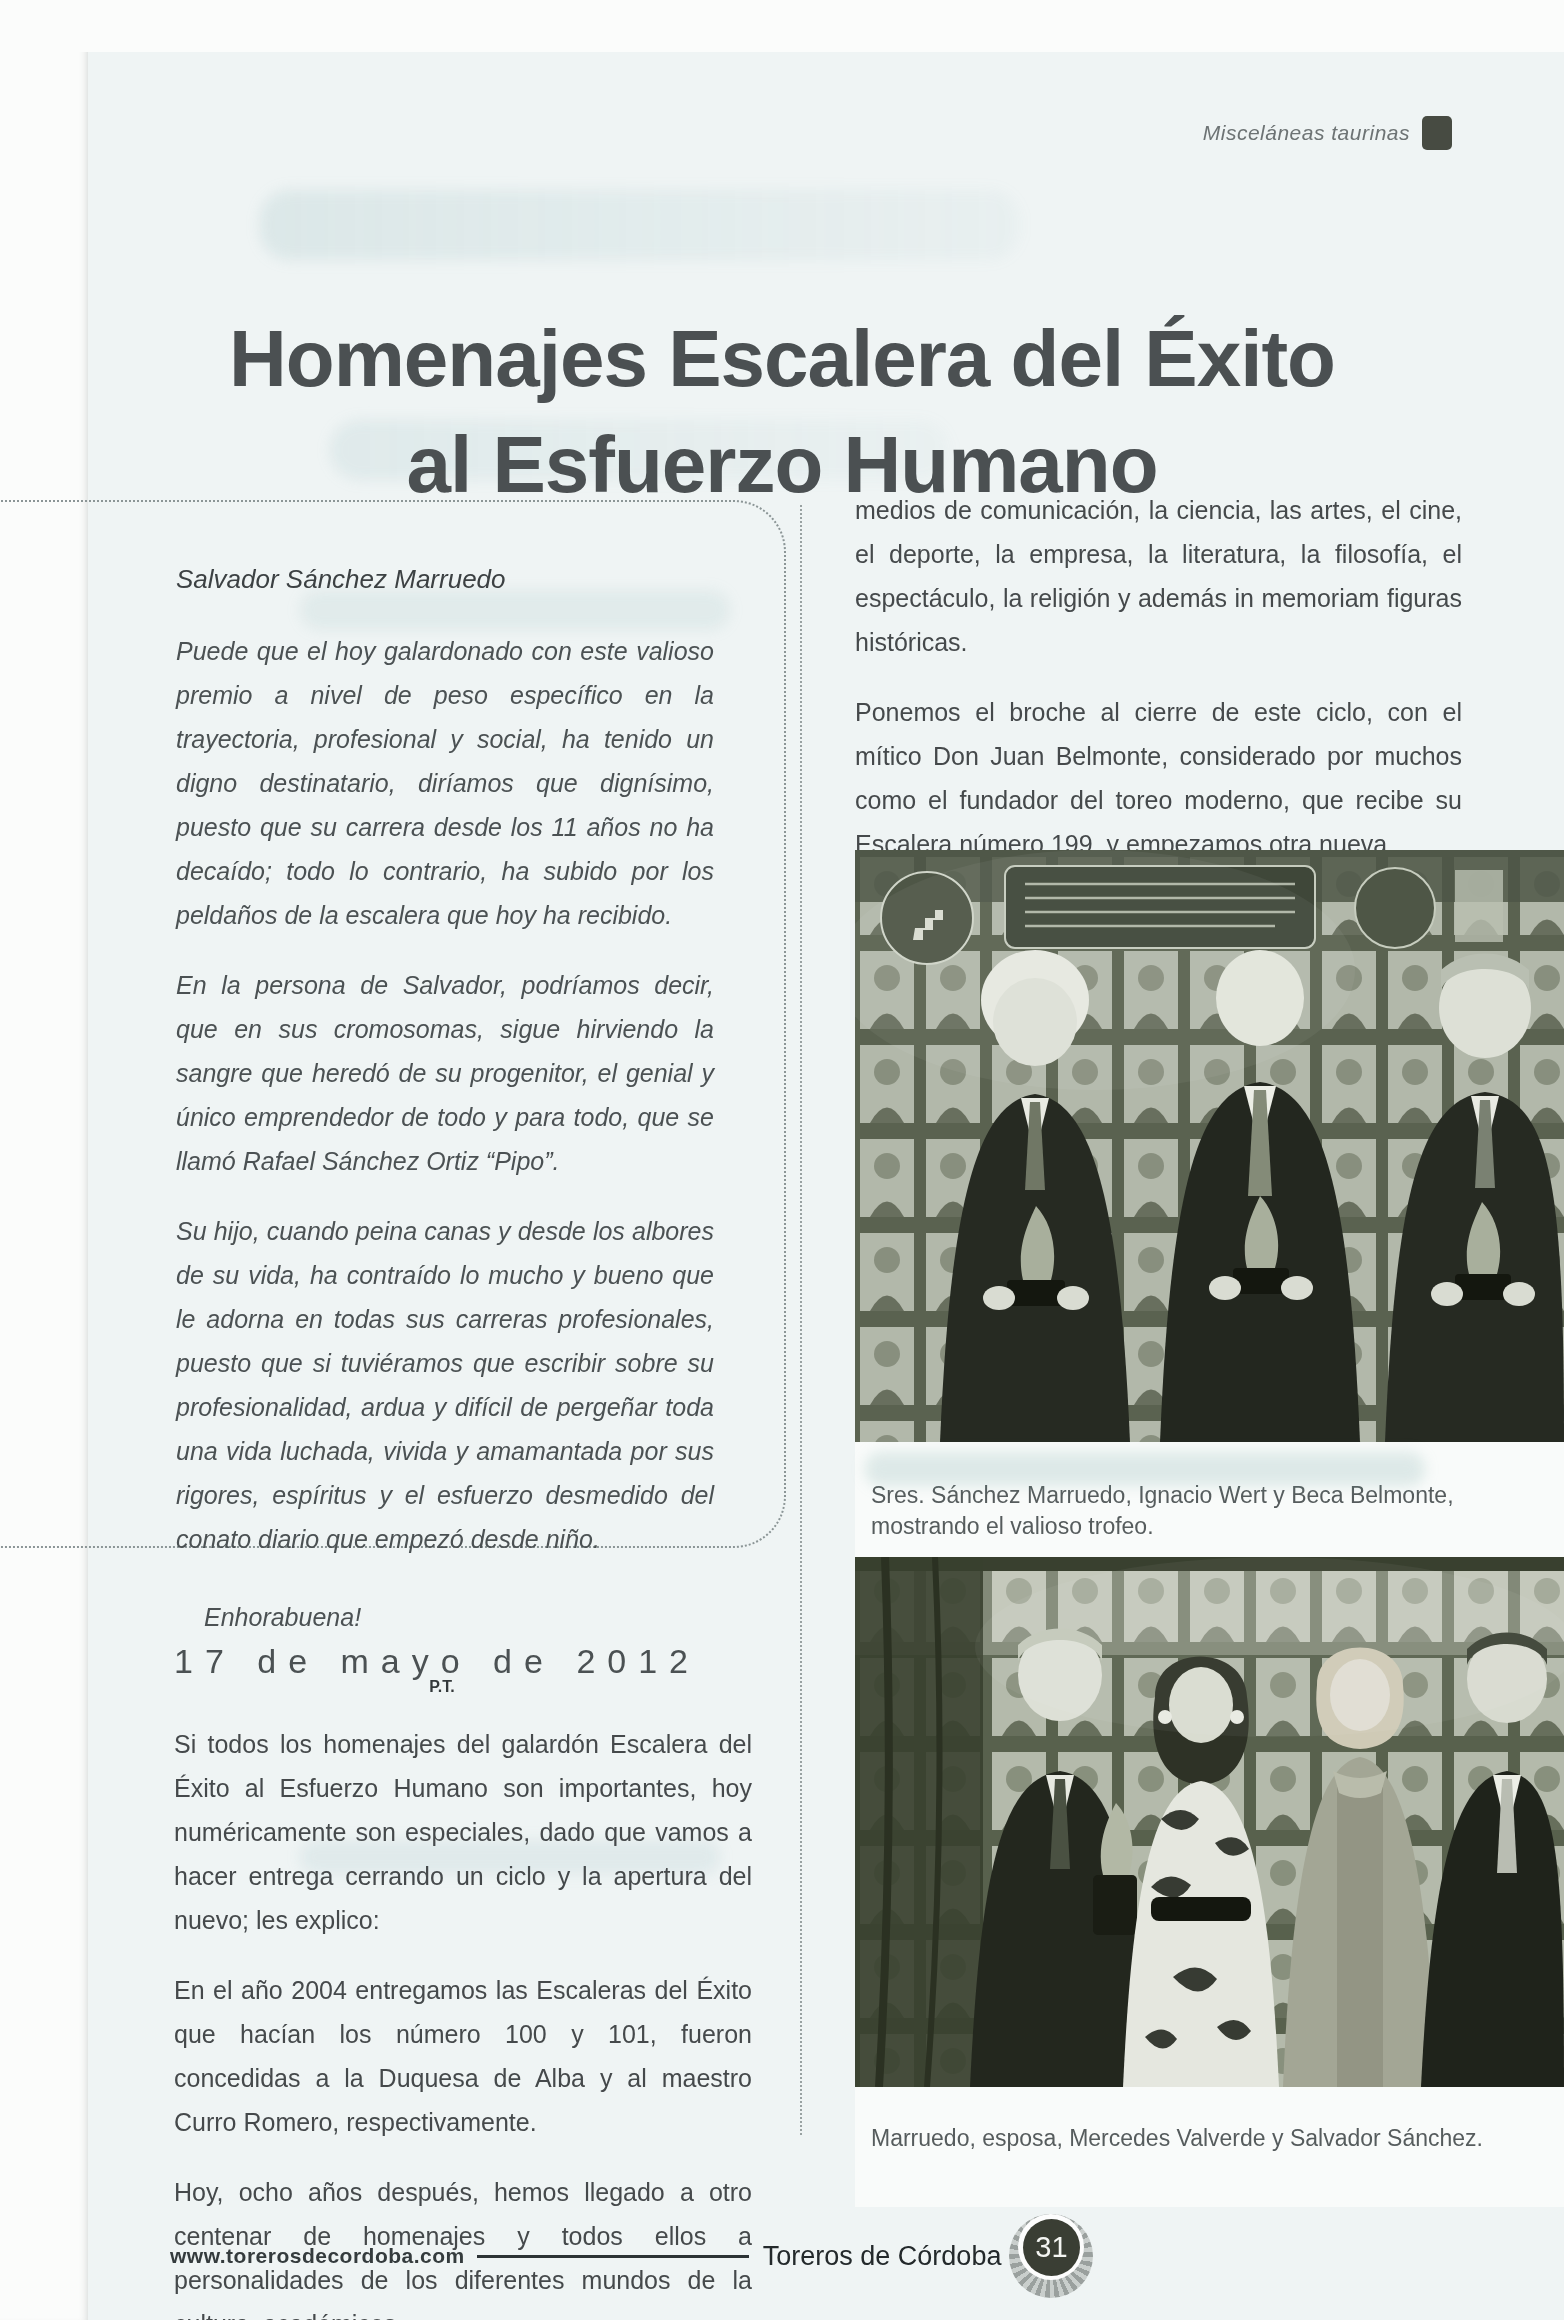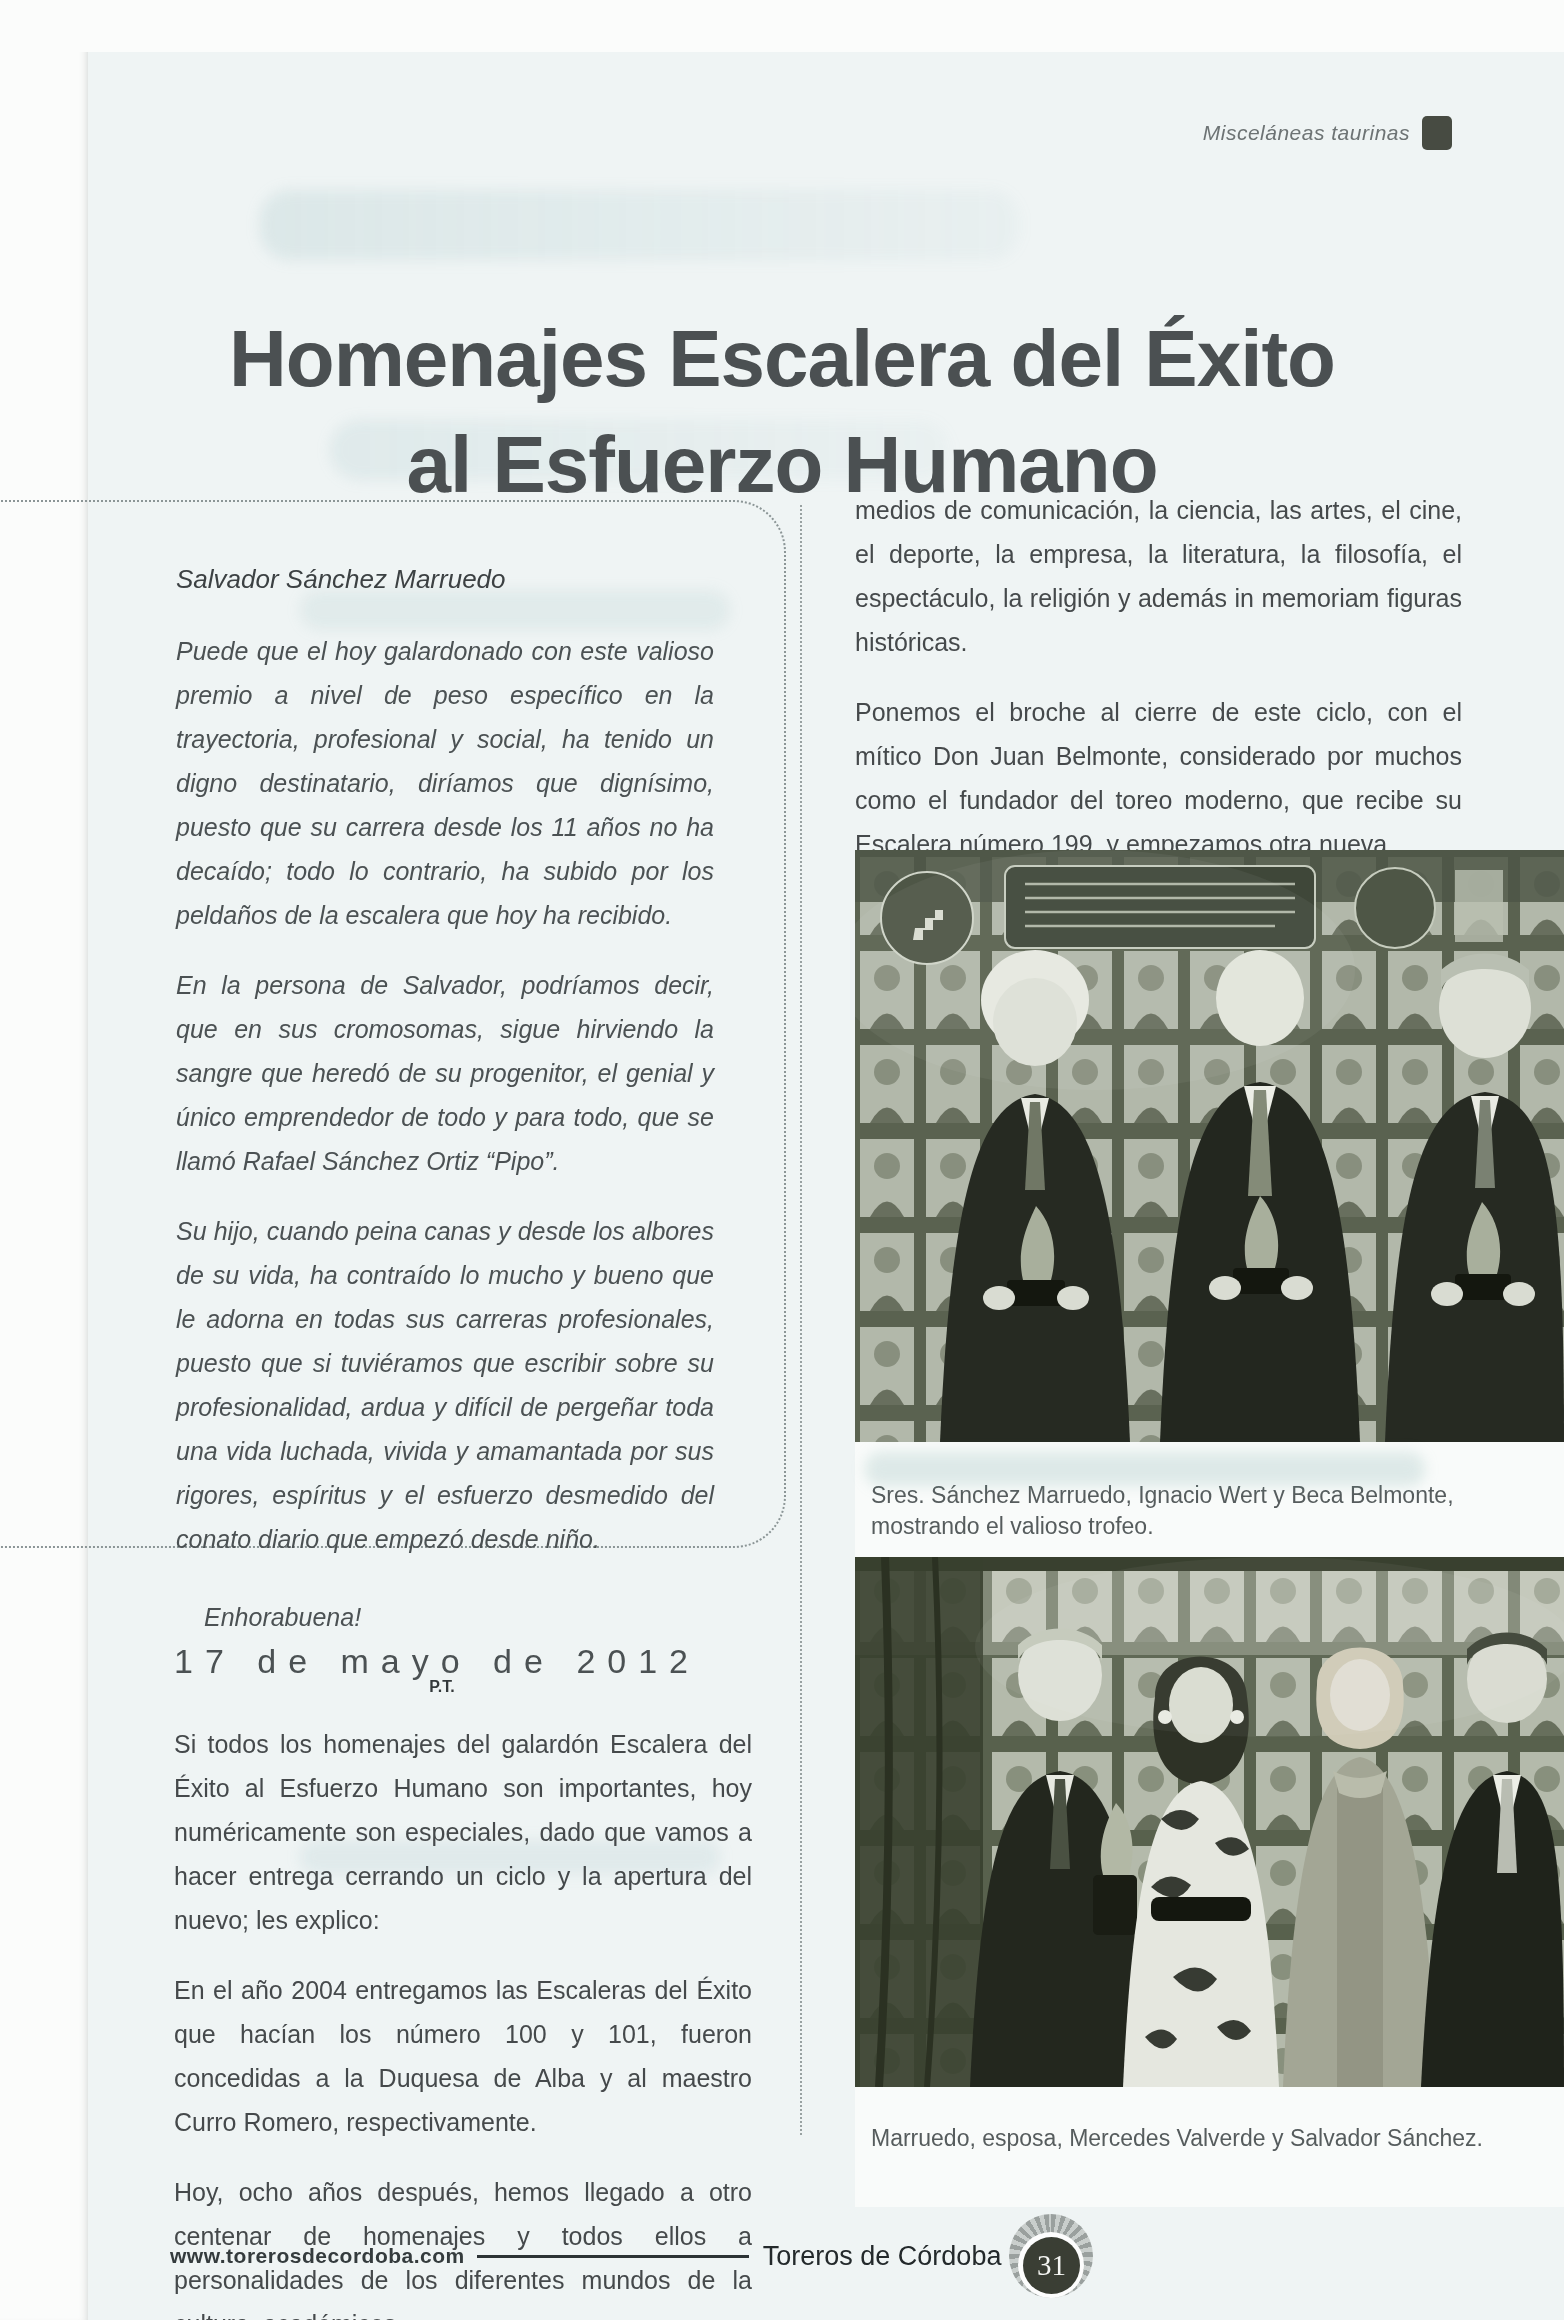--- a/index.html
+++ b/index.html
@@ -55,21 +55,21 @@
   .caption1{top:1442px;height:115px;padding-top:22px;}
   .caption2{top:2087px;height:100px;padding-top:20px;}
   .caption p{margin:16px;width:620px;font-size:23px;line-height:31px;color:#565c5d;}
 
   .footer{position:absolute;left:170px;top:2214px;display:flex;align-items:center;}
   .footer .site{font-size:21px;font-weight:bold;color:#343b3d;letter-spacing:.5px;}
   .footer .rule{width:272px;height:3px;background:#2c3335;margin:0 14px 0 12px;}
   .footer .pub{font-size:27px;color:#23292b;white-space:nowrap;}
   .badge{width:84px;height:84px;border-radius:50%;margin-left:8px;
     background:repeating-conic-gradient(#9aa09e 0 7deg,#c9cecc 7deg 14deg);
-    display:flex;align-items:flex-end;justify-content:center;font-family:Liberation Serif, serif;}
+    display:flex;align-items:flex-start;justify-content:center;}
   .badge .white{width:66px;height:66px;border-radius:50%;background:#fdfdfd;
     display:flex;align-items:center;justify-content:center;}
   .badge .inner{width:57px;height:57px;border-radius:50%;background:#3a3e34;color:#f4f5f2;
     display:flex;align-items:center;justify-content:center;font-size:29px;}
 </style>
 </head>
 <body>
 
 <div class="page">
 

